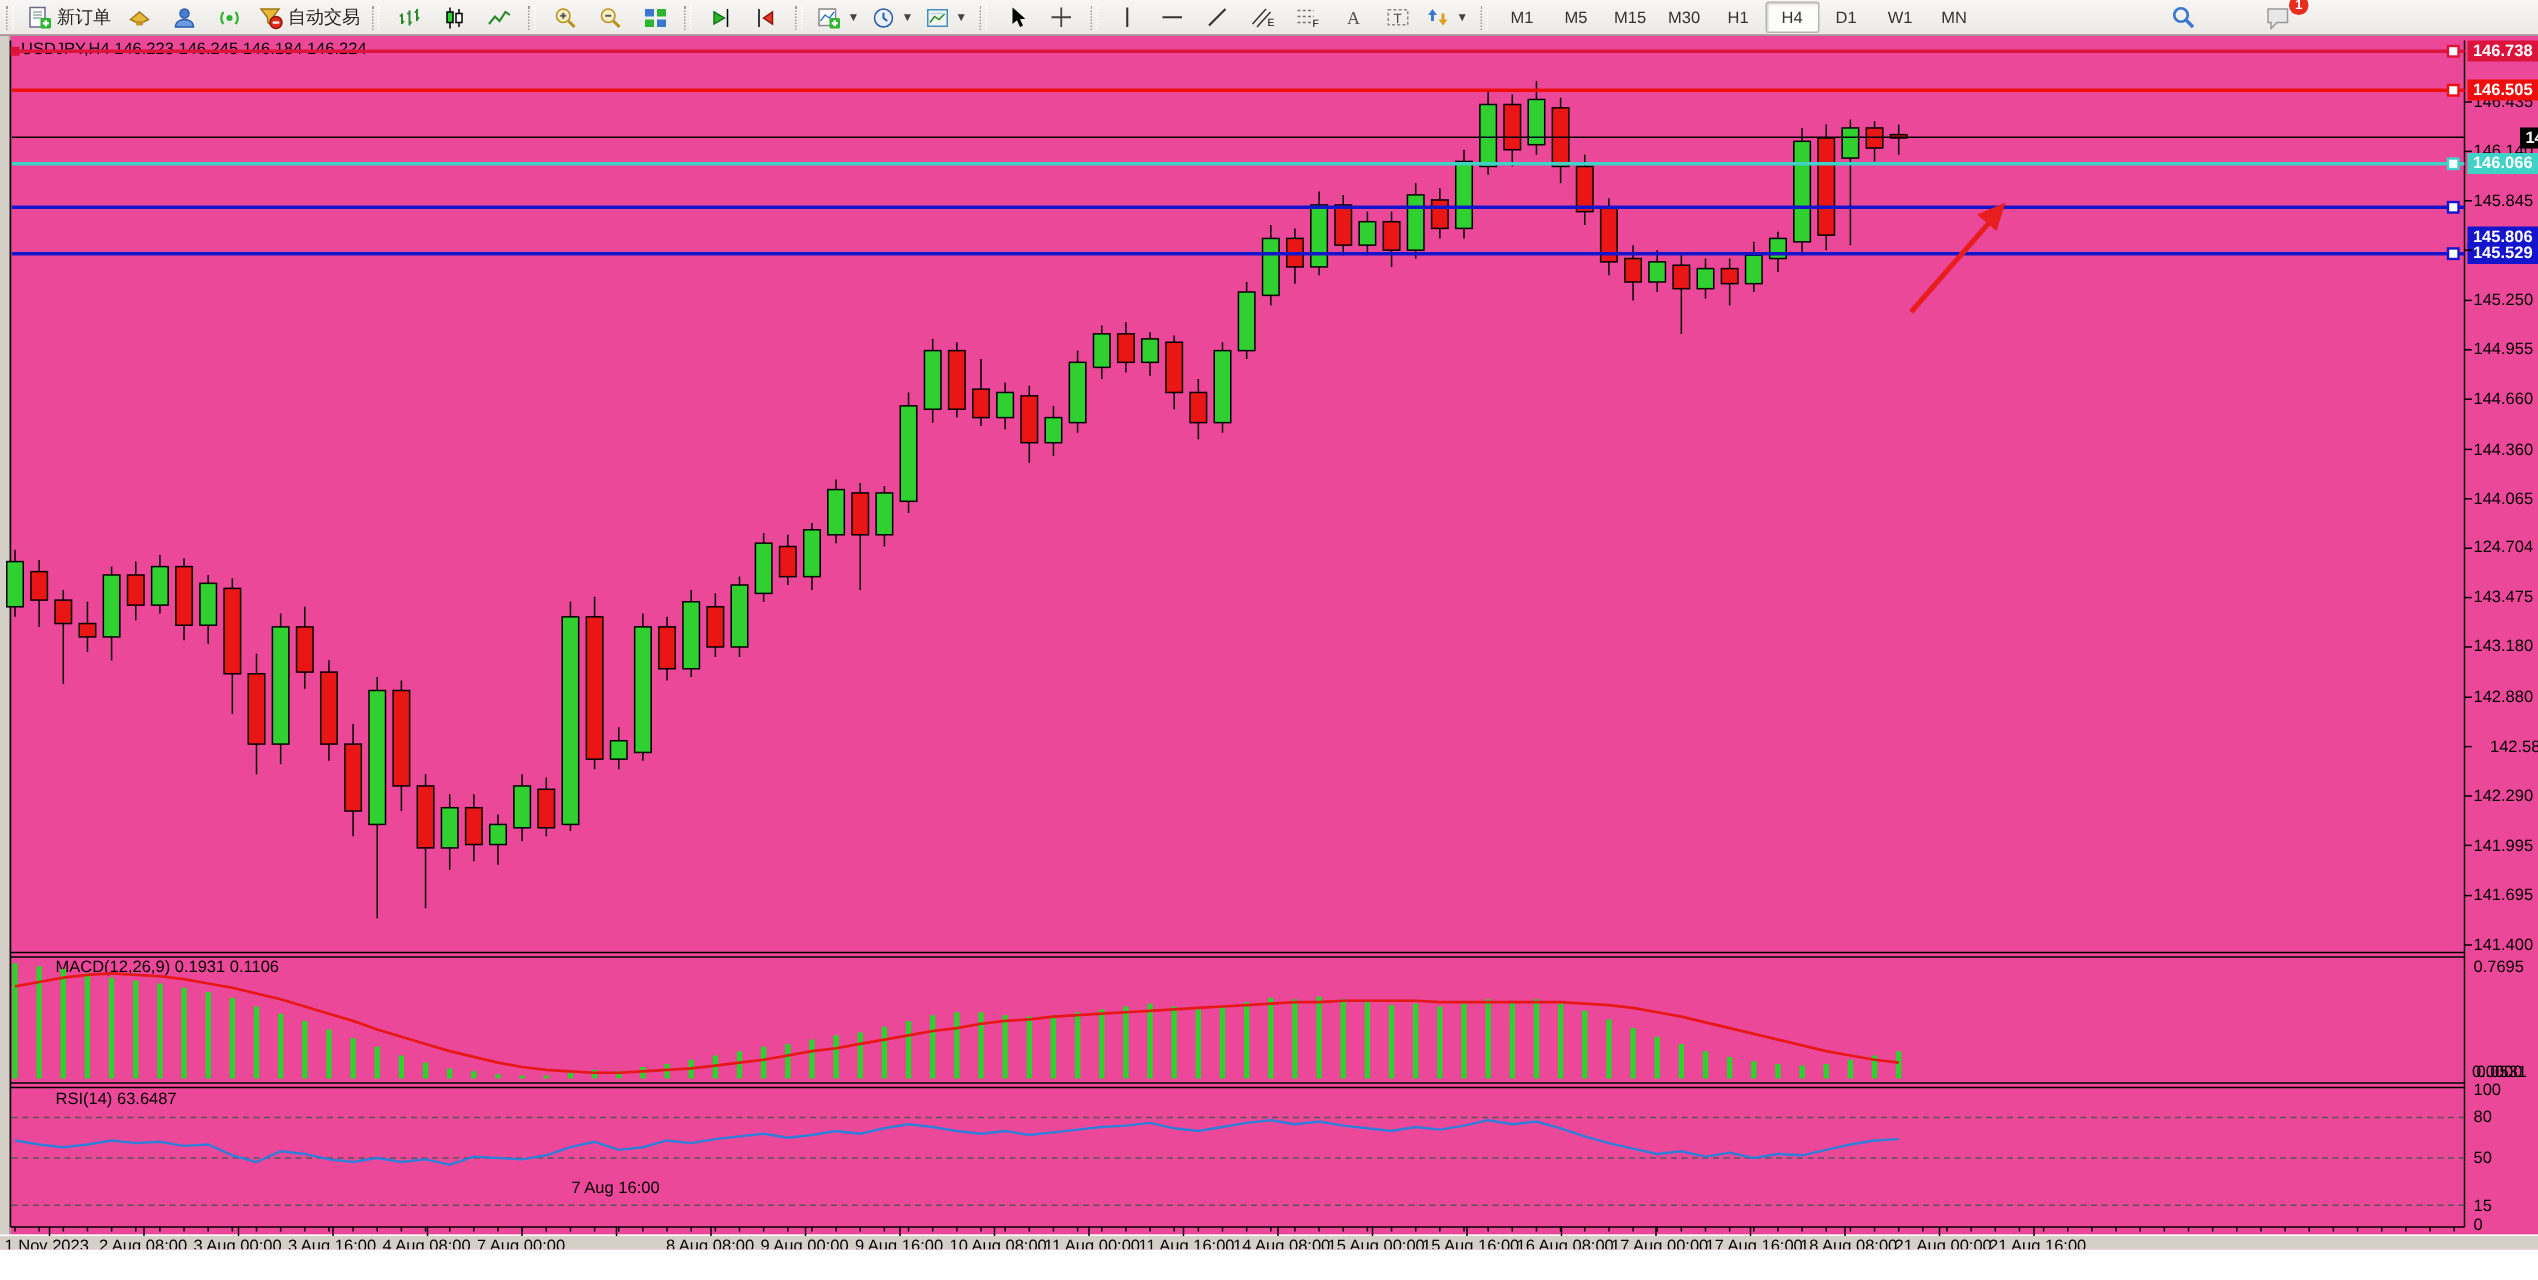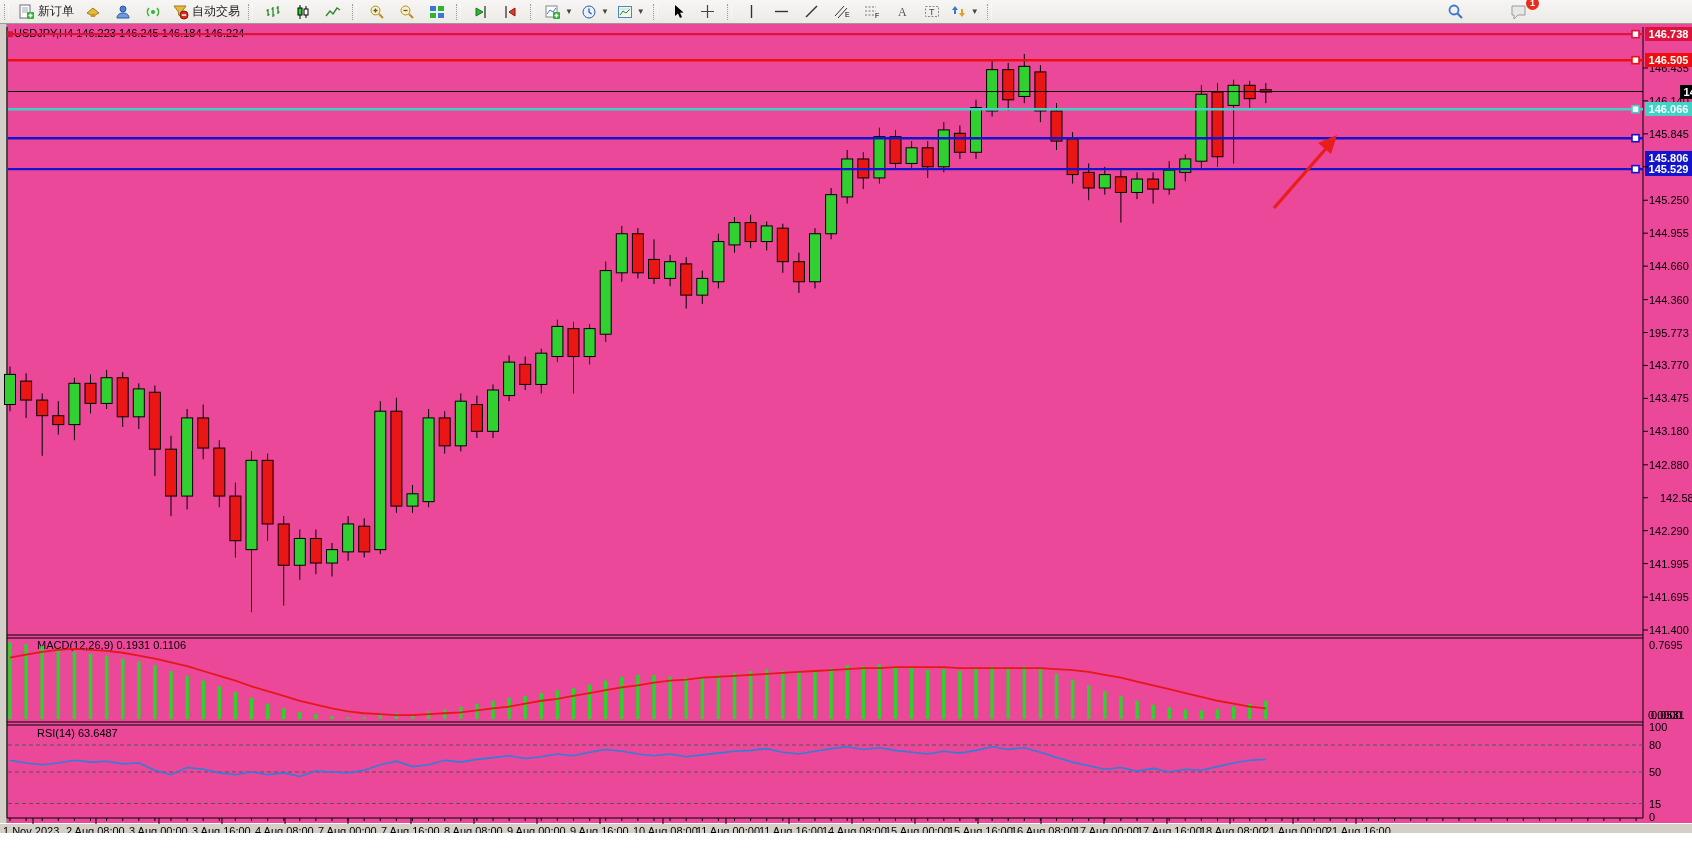--- a/index.html
+++ b/index.html
@@ -224,20 +224,31 @@
     </div>
     <div class="tb">
       <svg width="16" height="15" viewBox="0 0 16 15">
         <path d="M4 2l3 4H5v4H3V6H1z" fill="#3a78d0"></path>
         <path d="M11 13 8 9h2V5h2v4h2z" fill="#e0a020"></path>
       </svg>
         <span class="dd">▼</span>
     </div>
 
     <div class="grip"></div>
+    <div id="tf-group" style="display:flex;align-items:center;">
+        <div class="tb tf">M1</div>
+        <div class="tb tf">M5</div>
+        <div class="tb tf">M15</div>
+        <div class="tb tf">M30</div>
+        <div class="tb tf">H1</div>
+        <div class="tb tf active">H4</div>
+        <div class="tb tf">D1</div>
+        <div class="tb tf">W1</div>
+        <div class="tb tf">MN</div>
+      </div>
 
     <div class="right-icons">
       <div class="tb">
         <svg width="17" height="17" viewBox="0 0 17 17">
           <circle cx="7" cy="7" r="4.5" fill="none" stroke="#3a78d0" stroke-width="1.8"></circle>
           <line x1="10.5" y1="10.5" x2="15" y2="15" stroke="#3a78d0" stroke-width="2.2"></line>
         </svg>
       </div>
       <div class="tb" style="position:relative">
         <svg width="18" height="16" viewBox="0 0 18 16">
@@ -260,37 +271,37 @@
       <span>63.6487</span>
     </div>
   <div class="axis-lab" style="left: 1649px; top: 61.9933px;">146.435</div>
       <div class="axis-lab" style="left: 1649px; top: 94.9212px;">146.140</div>
       <div class="axis-lab" style="left: 1649px; top: 127.849px;">145.845</div>
       <div class="axis-lab" style="left: 1649px; top: 160.777px;">145.550</div>
       <div class="axis-lab" style="left: 1649px; top: 194.263px;">145.250</div>
       <div class="axis-lab" style="left: 1649px; top: 227.191px;">144.955</div>
       <div class="axis-lab" style="left: 1649px; top: 260.119px;">144.660</div>
       <div class="axis-lab" style="left: 1649px; top: 293.605px;">144.360</div>
-      <div class="axis-lab" style="left: 1649px; top: 326.533px;">195.773</div>
-      <div class="axis-lab" style="left: 1649px; top: 359.461px;">143.770</div>
+      <div class="axis-lab" style="left: 1649px; top: 326.533px;">144.065</div>
+      <div class="axis-lab" style="left: 1649px; top: 359.461px;">124.704</div>
       <div class="axis-lab" style="left: 1649px; top: 392.389px;">143.475</div>
       <div class="axis-lab" style="left: 1649px; top: 425.316px;">143.180</div>
       <div class="axis-lab" style="left: 1649px; top: 458.802px;">142.880</div>
       <div class="axis-lab" style="left: 1649px; top: 491.73px; margin-left: 11px;">142.585</div>
       <div class="axis-lab" style="left: 1649px; top: 524.658px;">142.290</div>
       <div class="axis-lab" style="left: 1649px; top: 557.586px;">141.995</div>
       <div class="axis-lab" style="left: 1649px; top: 591.072px;">141.695</div>
       <div class="axis-lab" style="left: 1649px; top: 624px;">141.400</div>
       <div class="axis-lab" style="left: 3px; top: 825px;">1 Nov 2023</div>
       <div class="axis-lab" style="left: 66px; top: 825px;">2 Aug 08:00</div>
       <div class="axis-lab" style="left: 129px; top: 825px;">3 Aug 00:00</div>
       <div class="axis-lab" style="left: 192px; top: 825px;">3 Aug 16:00</div>
       <div class="axis-lab" style="left: 255px; top: 825px;">4 Aug 08:00</div>
       <div class="axis-lab" style="left: 318px; top: 825px;">7 Aug 00:00</div>
-      <div class="axis-lab" style="left: 381px; top: 825px;">7 Aug 16:00</div>
+      <div class="axis-lab" style="left: 381px; top: 786px;">7 Aug 16:00</div>
       <div class="axis-lab" style="left: 444px; top: 825px;">8 Aug 08:00</div>
       <div class="axis-lab" style="left: 507px; top: 825px;">9 Aug 00:00</div>
       <div class="axis-lab" style="left: 570px; top: 825px;">9 Aug 16:00</div>
       <div class="axis-lab" style="left: 633px; top: 825px;">10 Aug 08:00</div>
       <div class="axis-lab" style="left: 696px; top: 825px;">11 Aug 00:00</div>
       <div class="axis-lab" style="left: 759px; top: 825px;">11 Aug 16:00</div>
       <div class="axis-lab" style="left: 822px; top: 825px;">14 Aug 08:00</div>
       <div class="axis-lab" style="left: 885px; top: 825px;">15 Aug 00:00</div>
       <div class="axis-lab" style="left: 948px; top: 825px;">15 Aug 16:00</div>
       <div class="axis-lab" style="left: 1011px; top: 825px;">16 Aug 08:00</div>

